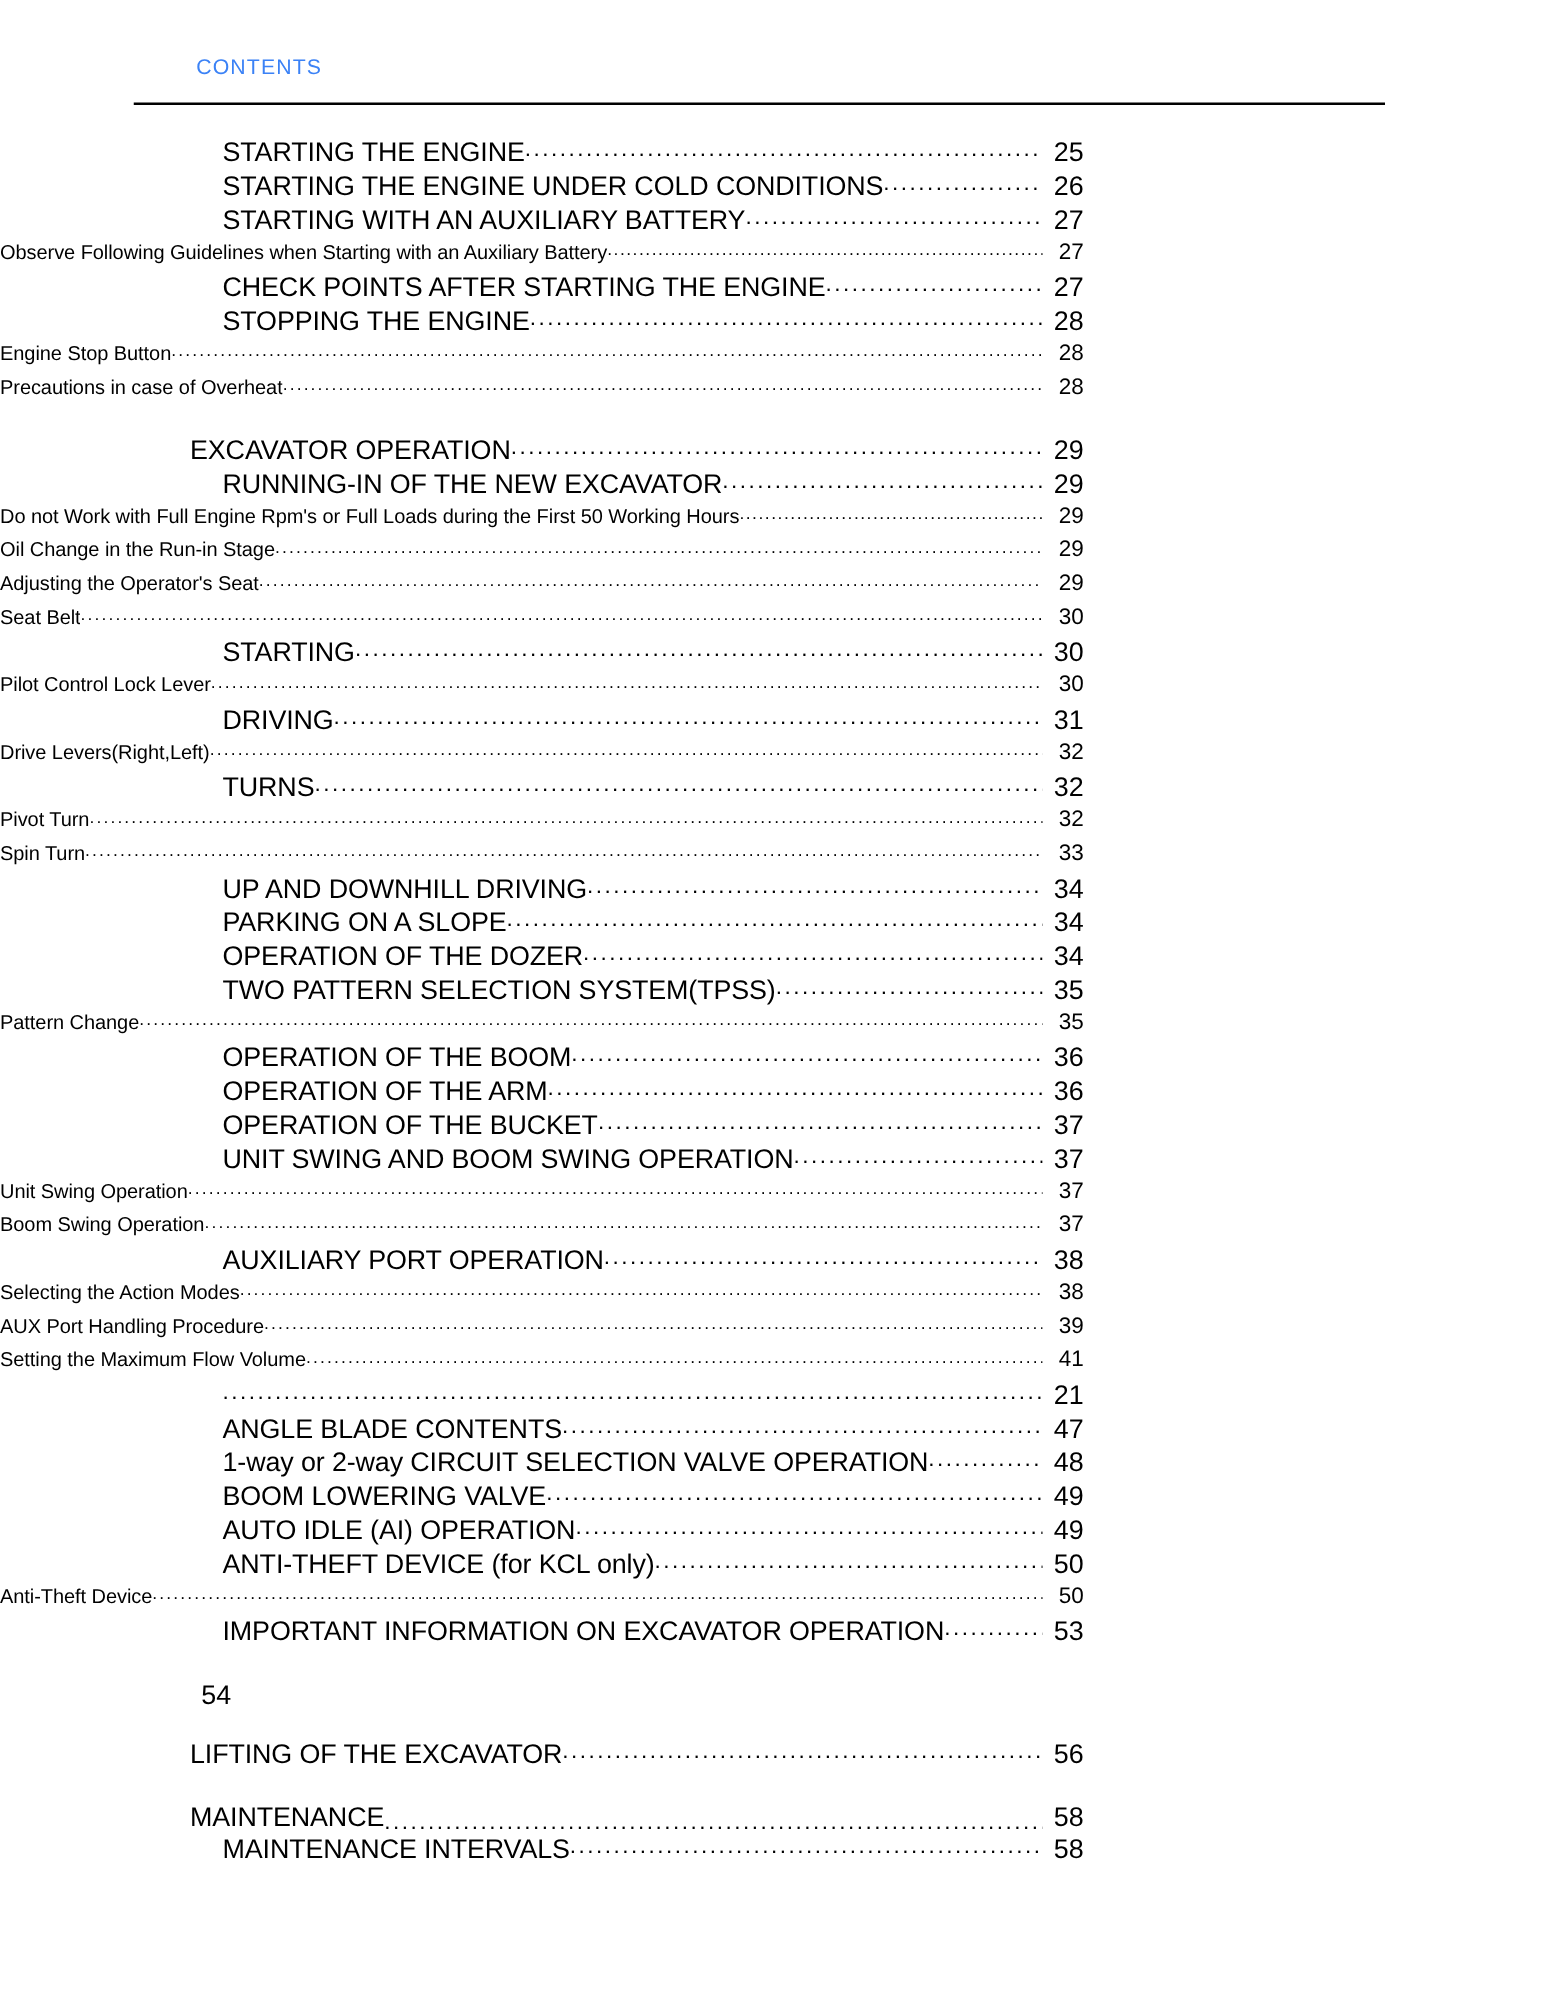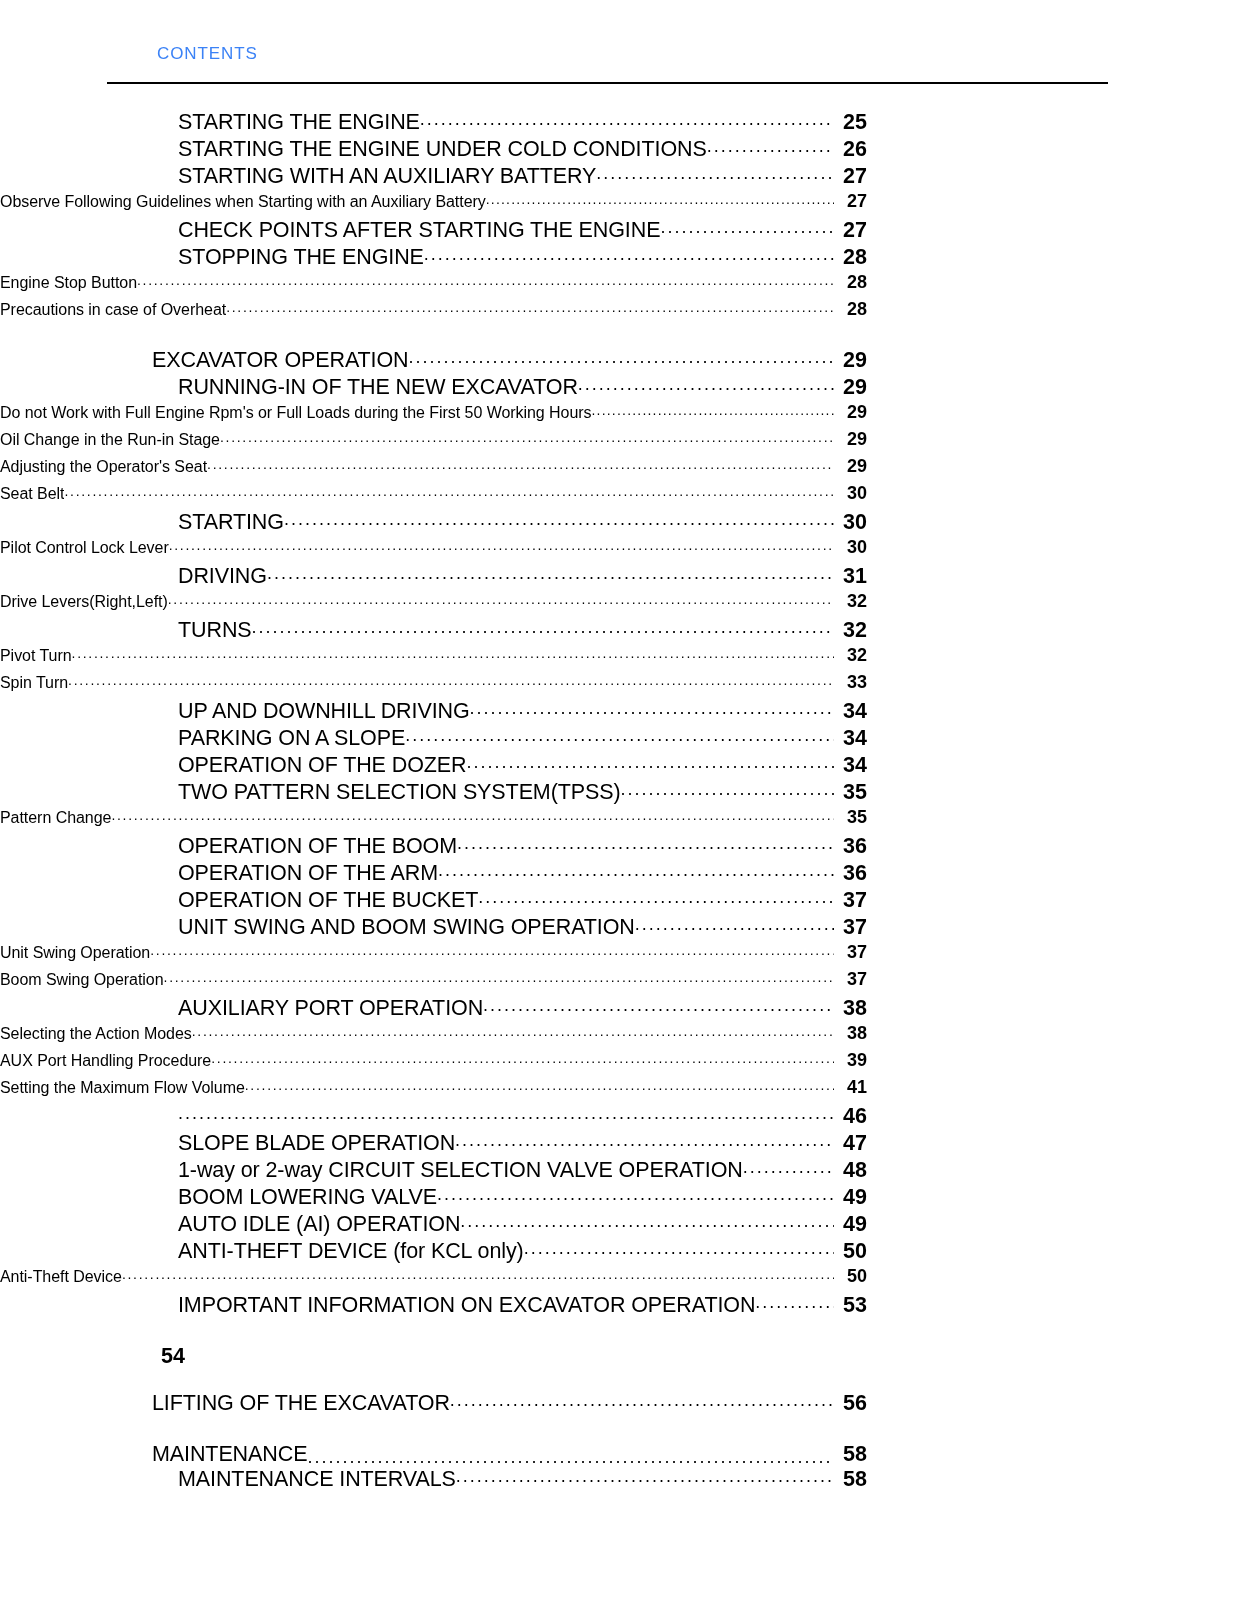--- a/index.html
+++ b/index.html
@@ -97,21 +97,20 @@
   }
   .lvl-3 .leader::after {
     font-size: 14px;
     letter-spacing: 1.7px;
   }
   .pageno {
     flex: 0 0 auto;
     text-align: right;
     min-width: 30px;
     padding-left: 3px;
-    font-weight: bold;
   }
   .lvl-1 .pageno, .lvl-2 .pageno {
     font-size: 21.5px;
   }
   .lvl-3 .pageno {
     font-size: 18px;
   }
   
   .tight .leader::after {
     letter-spacing: 1.2px;
@@ -302,24 +301,24 @@
         <span class="leader"></span>
         <span class="pageno">39</span>
       </div>
       <div class="toc-row lvl-3">
         <span class="title">Setting the Maximum Flow Volume</span>
         <span class="leader"></span>
         <span class="pageno">41</span>
       </div>
       <div class="toc-row lvl-2">
         <span class="leader"></span>
-        <span class="pageno">46</span>
-      </div>
-      <div class="toc-row lvl-2">
-        <span class="title">SLOPE BLADE OPERATION</span>
+        <span class="pageno">21</span>
+      </div>
+      <div class="toc-row lvl-2">
+        <span class="title">ANGLE BLADE CONTENTS</span>
         <span class="leader"></span>
         <span class="pageno">47</span>
       </div>
       <div class="toc-row lvl-2">
         <span class="title">1-way or 2-way CIRCUIT SELECTION VALVE OPERATION</span>
         <span class="leader"></span>
         <span class="pageno">48</span>
       </div>
       <div class="toc-row lvl-2">
         <span class="title">BOOM LOWERING VALVE</span>

